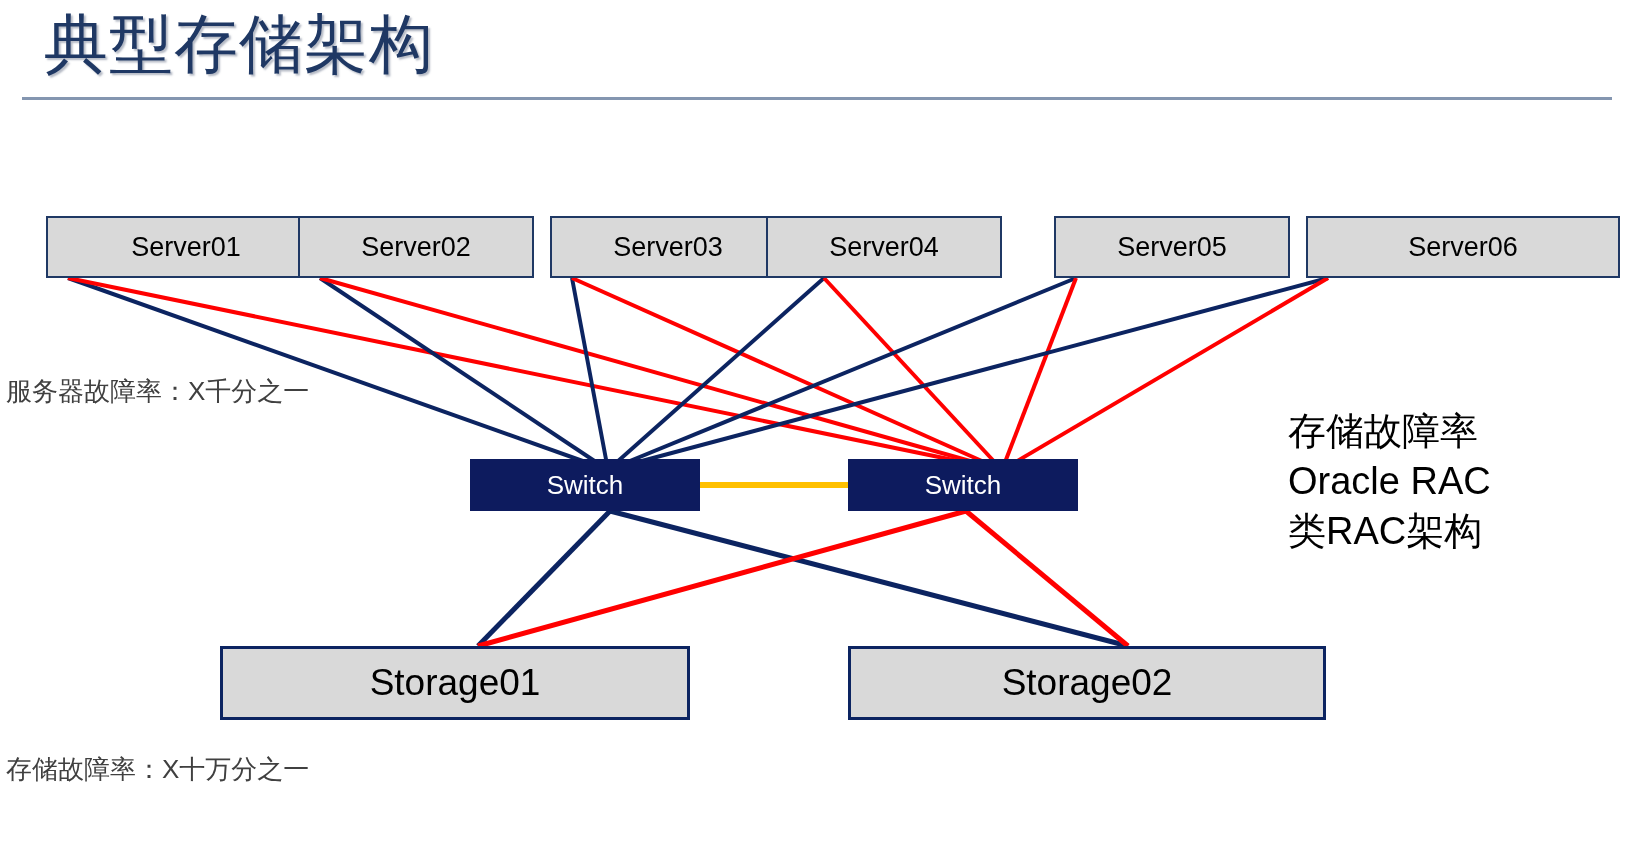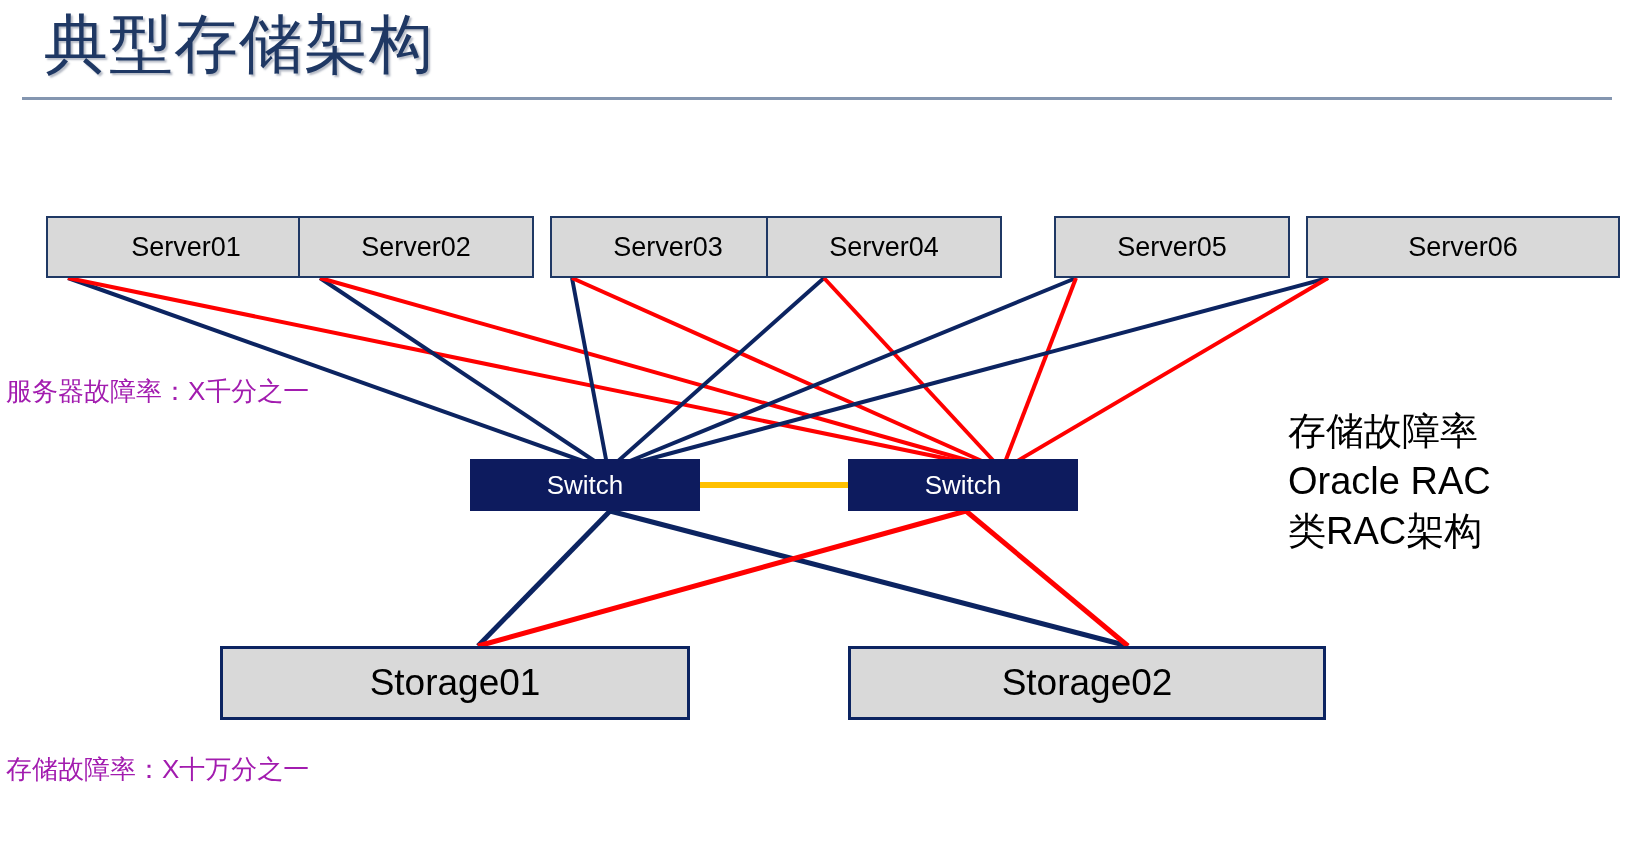--- a/index.html
+++ b/index.html
@@ -82,21 +82,21 @@
     border: none;
     height: 52px;
     font-size: 26px;
     color: #ffffff;
   }
 
   
   .note {
     position: absolute;
     font-size: 26px;
-    color: #a21caf;
+    color: #404040;
     white-space: nowrap;
   }
   .cluster-note {
     position: absolute;
     left: 1288px;
     top: 406px;
     font-size: 38px;
     line-height: 50px;
     color: #000000;
     white-space: nowrap;

